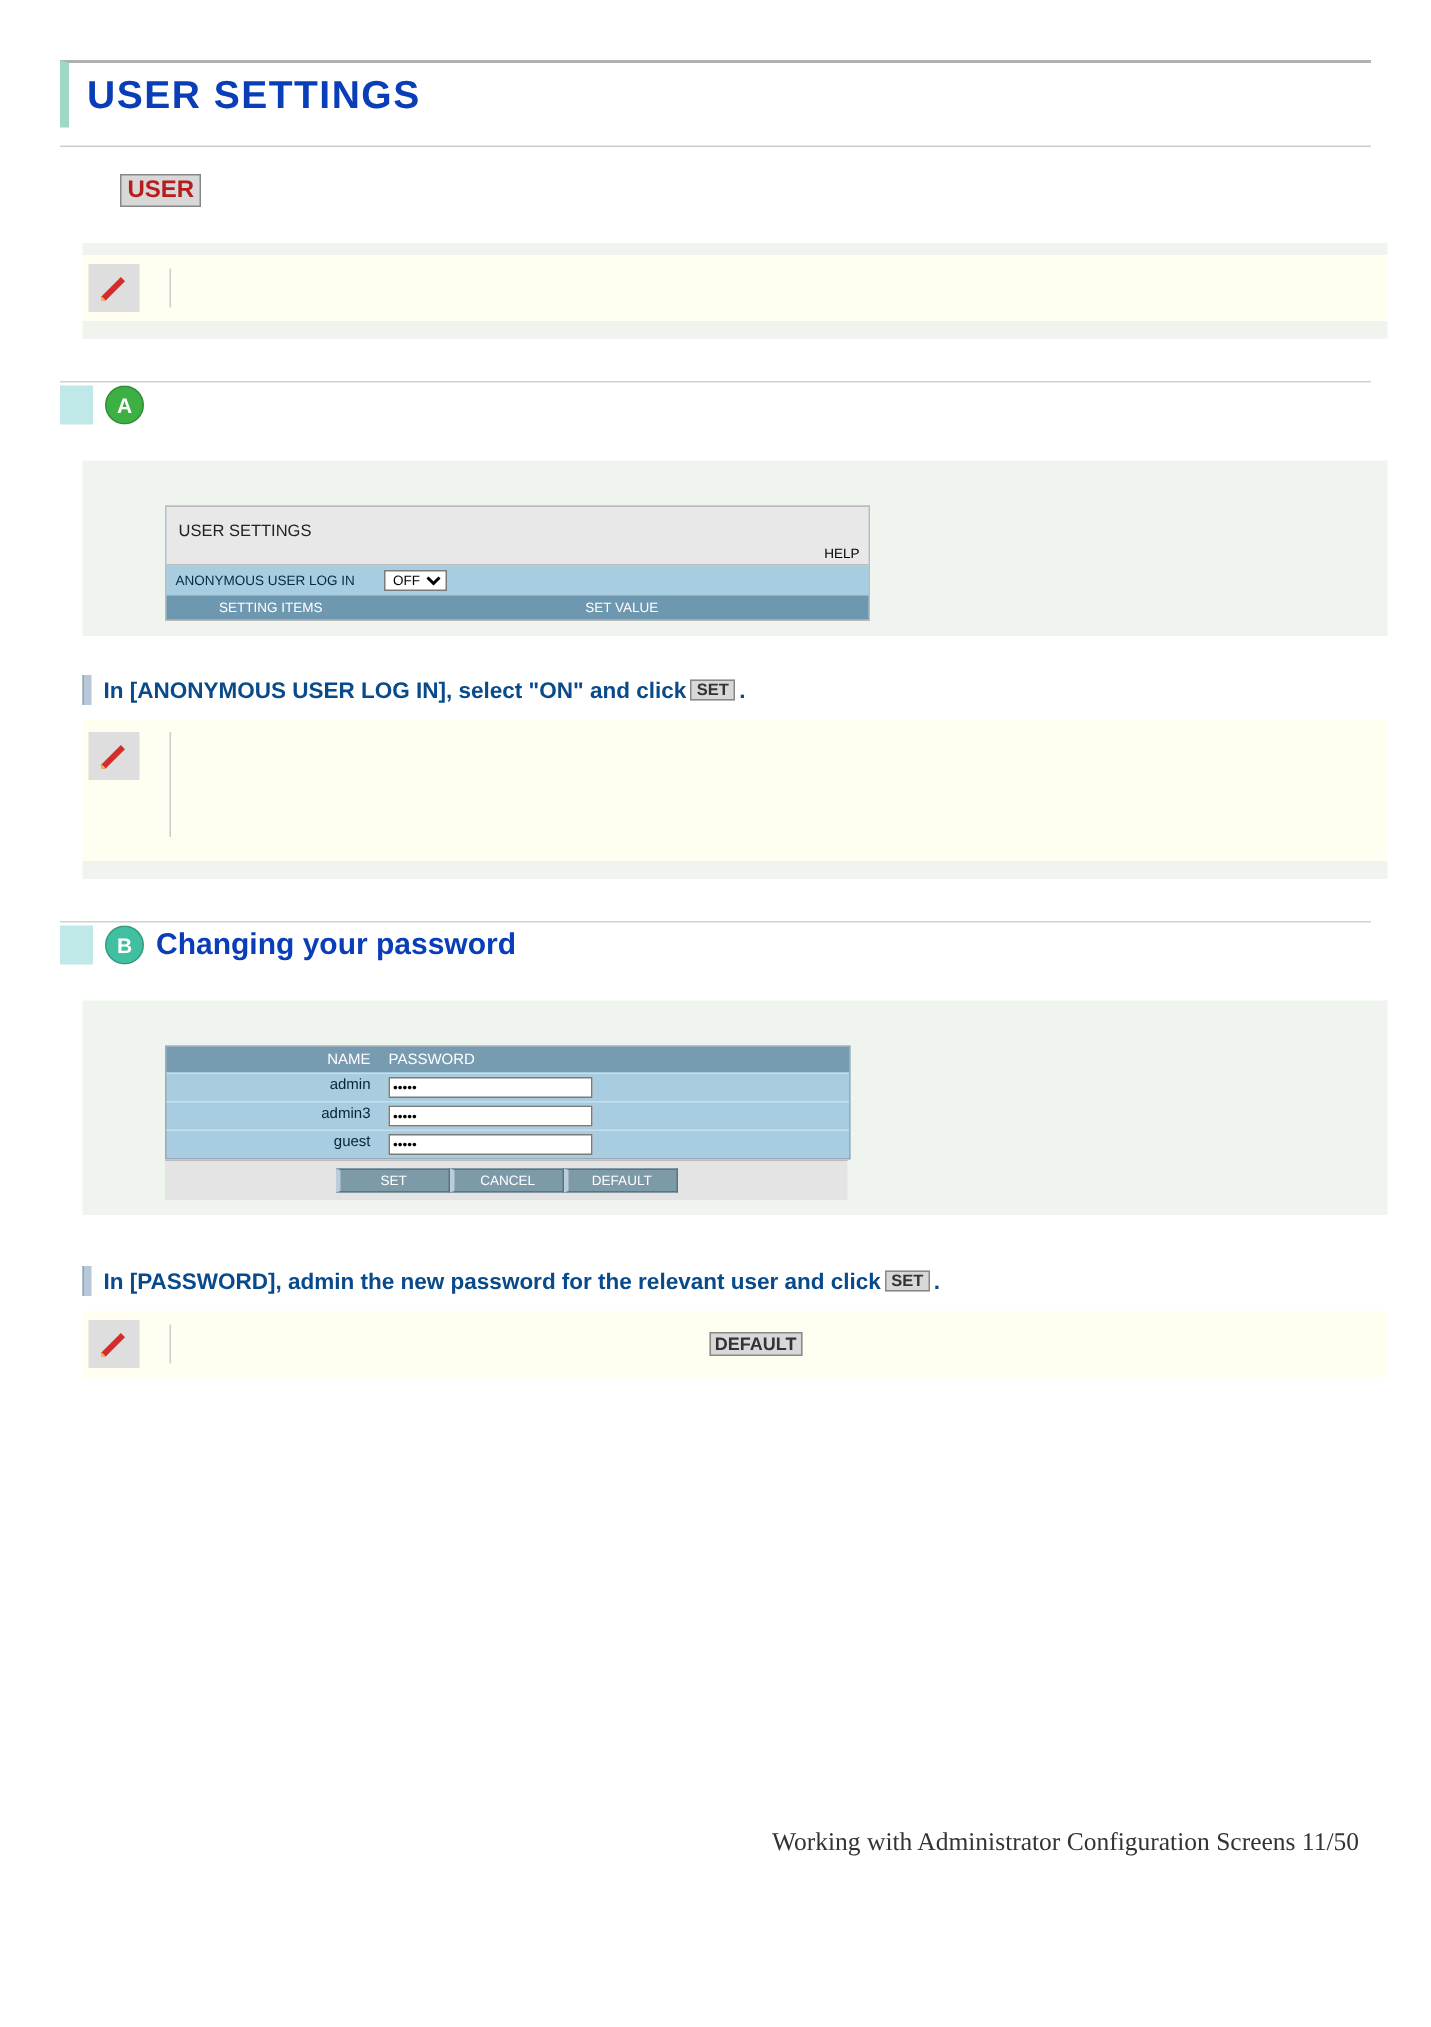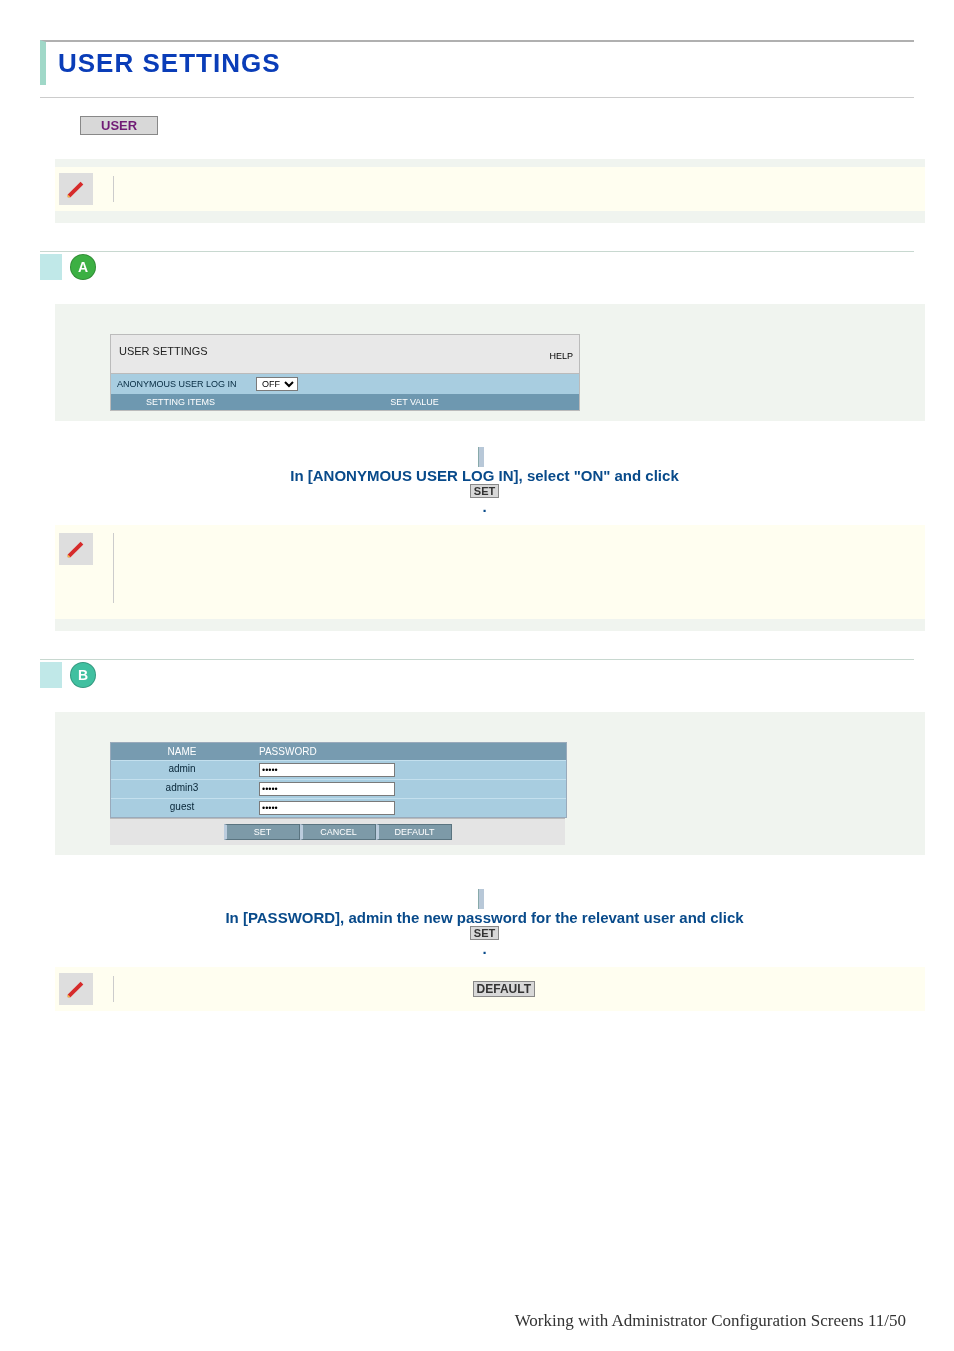--- a/index.html
+++ b/index.html
@@ -25,24 +25,24 @@
    font-weight: 900;
    color: #0a3db8;
    letter-spacing: 1px;
  }
  .hr-thin { border: none; border-top: 1px solid #ccc; margin: 0 0 18px 0; }
  .tab-row { margin: 0 0 24px 40px; }
  .tab-btn {
    display: inline-block;
    background: #d8d8d8;
    border: 1px solid #888;
-   padding: 1px 20px;
-   font-size: 13px;
+   padding: 1px 4px;
+   font-size: 16px;
    font-weight: bold;
-   color: #701a75;
+   color: #b91c1c;
    font-family: Arial, sans-serif;
  }
  .note-band {
    background: #fffef0;
    display: flex;
    align-items: center;
    gap: 12px;
    padding: 0;
    min-height: 44px;
    width: 870px;
@@ -94,21 +94,21 @@
    border: 1px solid #bbb;
    background: #a8cde0;
  }
  .mini-panel .mp-top {
    background: #e8e8e8;
    padding: 6px 8px 14px 8px;
    position: relative;
    border-bottom: 1px solid #bbb;
  }
  .mp-title { font-size: 11px; color: #222; }
- .mp-help { position: absolute; right: 6px; bottom: 12px; font-size: 9px; color: #000;}
+ .mp-help { position: absolute; right: 6px; bottom: 2px; font-size: 9px; color: #000;}
  .mp-row {
    display: flex;
    font-size: 9px;
  }
  .mp-h { background: #6e98b0; color:#fff; padding: 3px 6px;}
  .mp-h.c1 { flex: 0 0 127px; text-align:center;}
  .mp-h.c2 { flex: 1; text-align:center;}
  .mp-d { background:#a8cde0; padding: 3px 6px; display:flex; align-items:center;}
  .mp-d.c1 { flex: 0 0 127px; color:#052a40;}
  .mp-d.c2 { flex: 1;}
@@ -117,21 +117,20 @@
    border: 1px solid #7a7a7a;
    background: #fff;
    font-family: Arial, sans-serif;
  }
  .instruct-line {
    margin: 26px 0 0 15px;
    display: flex; align-items: center;
    font-size: 15px;
    font-weight: bold;
    color: #084a8a;
-   flex-direction: column;
  }
  .instruct-bar { width: 5px; height: 20px; background: #b8c8d8; margin-right: 8px; border-left:1px solid #8aa;}
  .inline-btn {
    display: inline-block;
    background: #d8d8d8;
    border: 1px solid #888;
    padding: 0px 3px;
    font-size: 11px;
    font-weight: bold;
    color: #333;
@@ -142,21 +141,21 @@
  .pw-table {
    width: 455px;
    border: 1px solid #9ab;
    background: #a8cde0;
    font-size: 10px;
  }
  .pw-head {
    display:flex; background:#779bb0; color:#fff;
  }
  .pw-head div { padding: 3px 6px;}
- .pw-c1 { flex: 0 0 130px; text-align:center;}
+ .pw-c1 { flex: 0 0 130px; text-align:right;}
  .pw-c2 { flex: 1; text-align:left; padding-left: 18px;}
  .pw-row { display:flex; border-top:1px solid #c4e0ee;}
  .pw-row .pw-c1 { color:#062436; padding:2px 6px;}
  .pw-row .pw-c2 { padding:2px 6px;}
  .pw-input {
    width: 130px; height: 12px;
    font-size: 9px;
    border:1px solid #7a7a7a;
    padding: 0 2px;
    font-family: Arial, sans-serif;
@@ -250,20 +249,21 @@
           <path fill="#f5c040" d="M3 21 L3 18 L6 21 Z"></path>
         </svg>
     </div>
     <div class="vbar" style="height:70px"></div>
   </div>
   <div class="following-shade"></div>
 
   <div class="section-head-strip">
     <div class="cyan-block"></div>
     <div class="letter-bubble lb-b">B</div>
+    <div class="section-text">Changing your password</div>
   </div>
 
   <div class="shaded-block">
     <div class="pw-table">
       <div class="pw-head">
         <div class="pw-c1">NAME</div>
         <div class="pw-c2">PASSWORD</div>
       </div>
       <div class="pw-row">
         <div class="pw-c1">admin</div>

